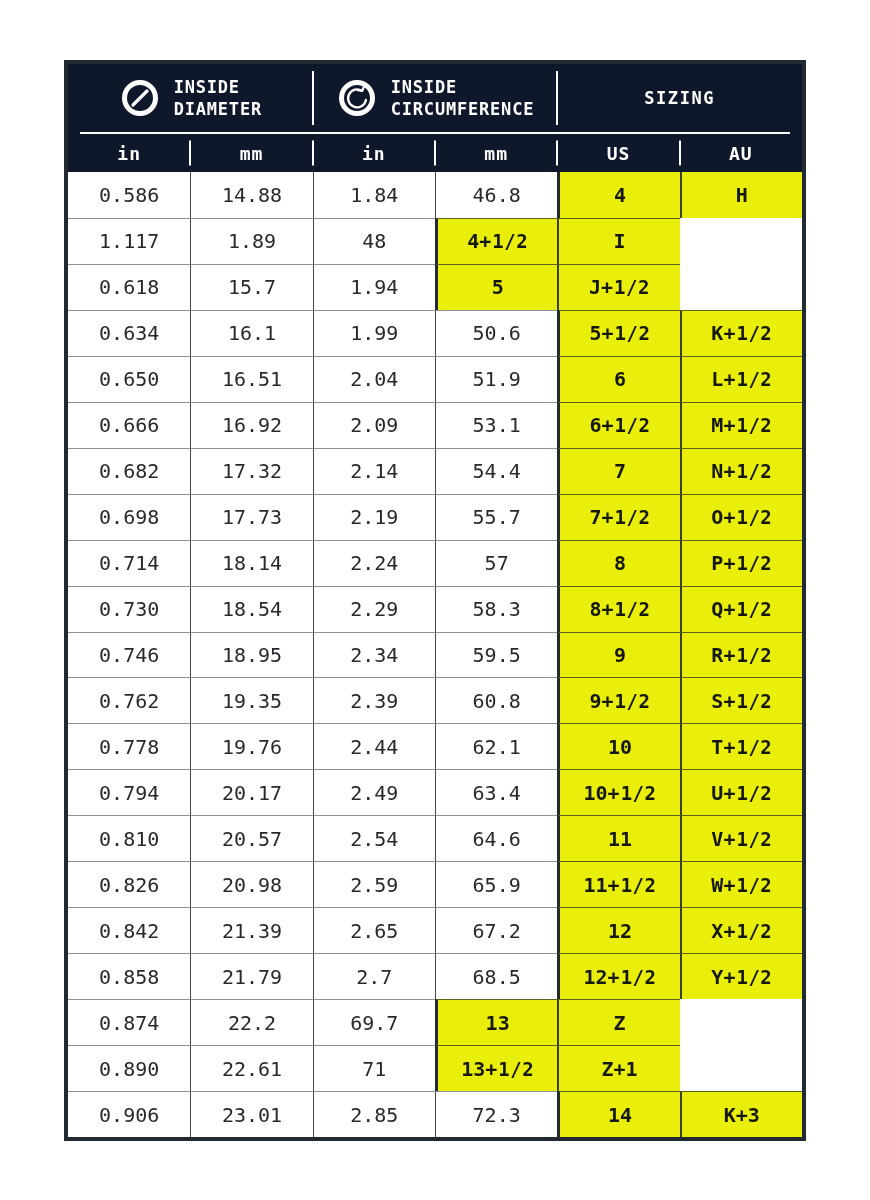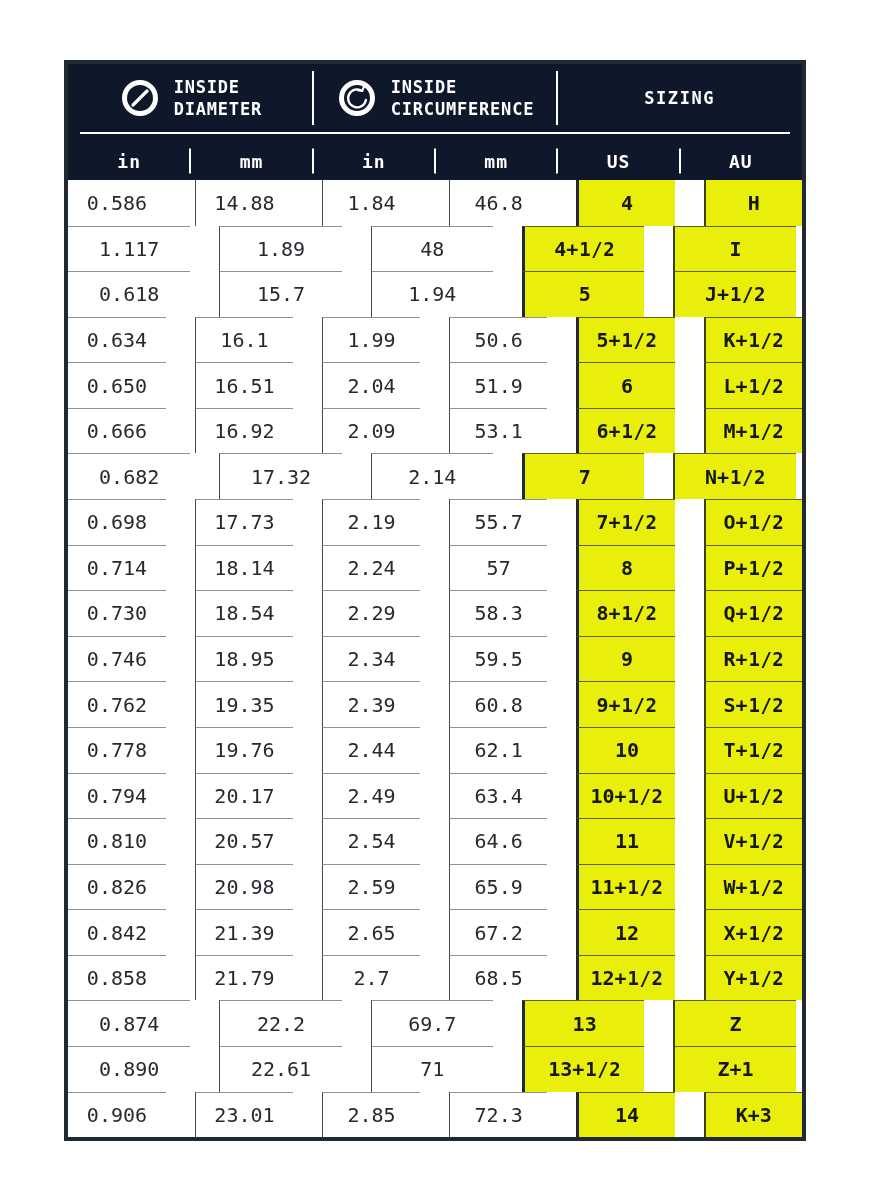--- a/index.html
+++ b/index.html
@@ -34,34 +34,34 @@
   .icon-wrap { display: flex; align-items: center; }
   .group-sep {
     position: absolute; top: 7px;
     width: 2px; height: 54px; background: #fff;
   }
   .group-sep.s1 { left: calc(33.3333% - 1px); }
   .group-sep.s2 { left: calc(66.6667% - 1px); }
 
   .rule { height: 2px; background: #fff; margin: 0 12px; }
 
-  .thead-cols { height: 38px; display: flex; align-items: center; margin-top: 8px; }
+  .thead-cols { height: 38px; display: flex; align-items: center; }
   .col-h {
     width: 16.6667%; text-align: center; position: relative;
     color: #fff; font-weight: bold; font-size: 18px; letter-spacing: 1px;
   }
   .col-h + .col-h::before {
     content: ""; position: absolute; left: -1px; top: 50%;
     transform: translateY(-50%);
     width: 2px; height: 25px; background: #fff;
   }
 
   
   .tbody { flex: 1; display: flex; flex-direction: column; }
-  .trow { flex: 1; display: flex; gap: 29px; }
+  .trow { flex: 1; display: flex; }
   .cell {
     width: 16.6667%;
     display: flex; align-items: center; justify-content: center;
   }
   .cell.num { background: #ffffff; font-size: 20px; color: #26292e; }
   .cell.num + .cell.num { border-left: 1px solid #45494e; }
   .trow + .trow .cell.num { border-top: 1px solid #8f9397; }
 
   .cell.size { background: #e9ef0b; font-weight: bold; font-size: 20px; color: #15180a; }
   .cell.us { border-left: 3px solid #212a30; }
@@ -203,20 +203,21 @@
     </div>
     <div class="cell size au">
       <span class="main">M+</span>
           <span class="frac">1/2</span>
     </div>
   </div>
       <div class="trow">
     <div class="cell num">0.682</div>
     <div class="cell num">17.32</div>
     <div class="cell num">2.14</div>
+    <div class="cell num">54.4</div>
     <div class="cell size us">
       <span class="main">7</span>
     </div>
     <div class="cell size au">
       <span class="main">N+</span>
           <span class="frac">1/2</span>
     </div>
   </div>
       <div class="trow">
     <div class="cell num">0.698</div>

